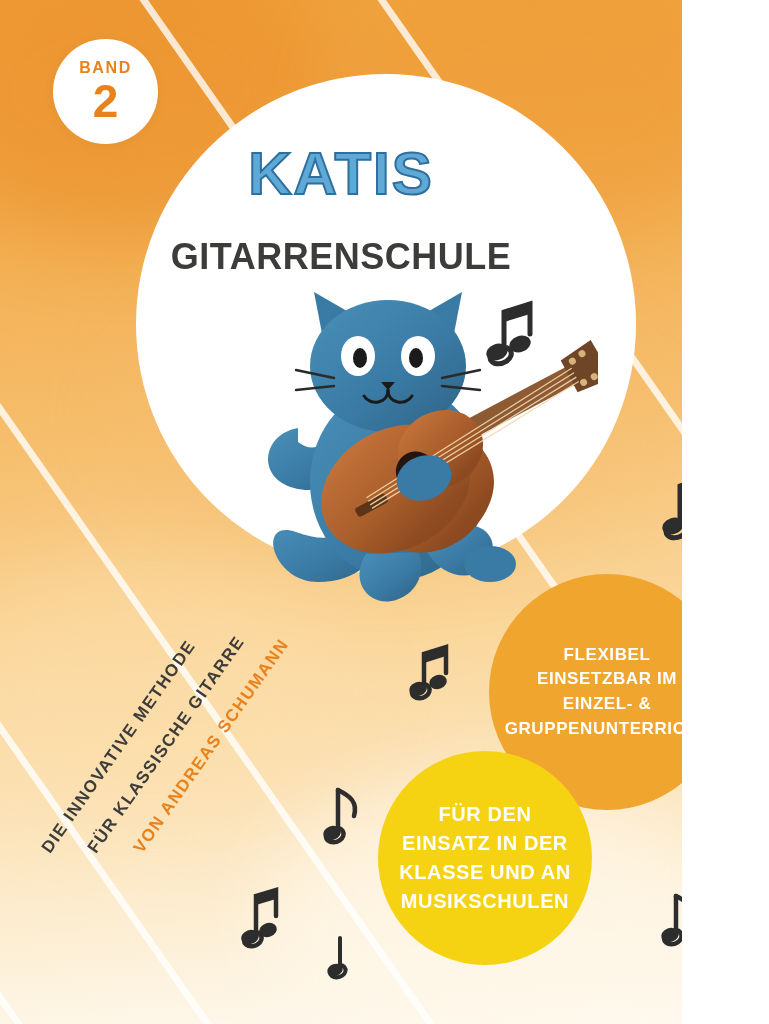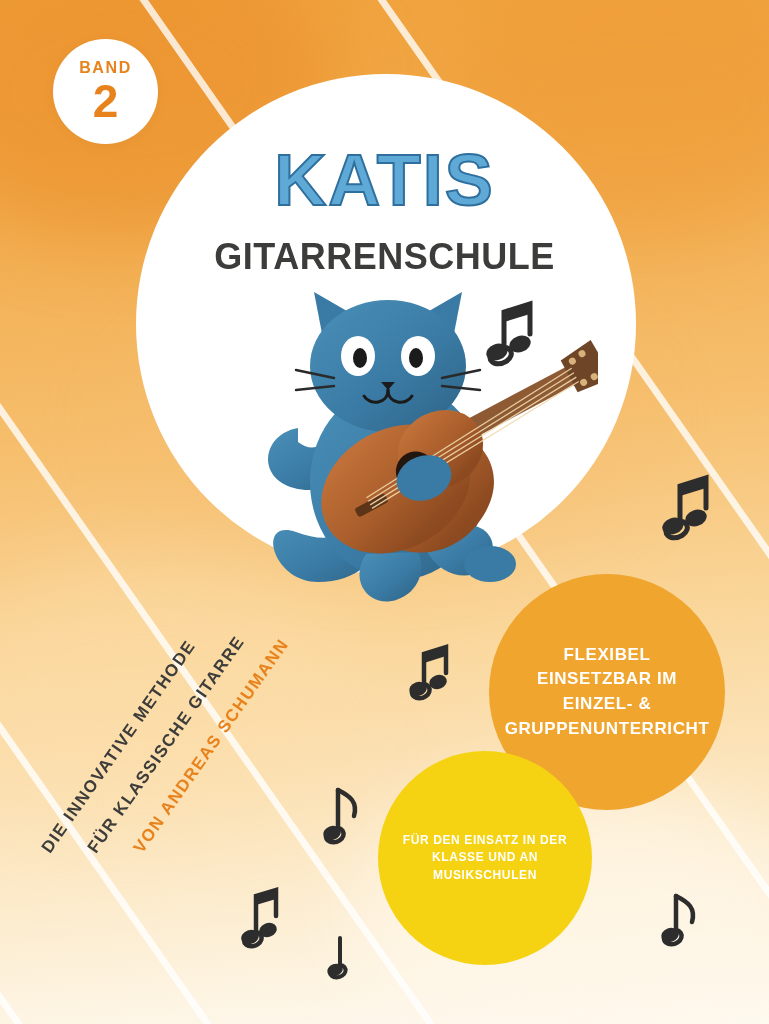--- a/index.html
+++ b/index.html
@@ -5,21 +5,21 @@
   html, body {
     margin: 0;
     padding: 0;
     background: #ffffff;
   }
   body {
     font-family: "Liberation Sans", sans-serif;
   }
   #cover {
     position: relative;
-    width: 769px;
+    width: 682px;
     height: 1024px;
     overflow: hidden;
     background: linear-gradient(175deg, #f0a23c 0%, #f2ab4b 18%, #f6bf6e 42%, #fad79c 62%, #fce8c4 80%, #fdf3e0 92%, #fefaf2 100%);
   }
   
   .wash {
     position: absolute;
     border-radius: 50%;
     filter: blur(38px);
     pointer-events: none;
@@ -81,21 +81,21 @@
     background: #ffffff;
   }
 
   
   .title-main {
     position: absolute;
     left: 0;
     right: 0;
     top: 139px;
     text-align: center;
-    font-size: 72px;
+    font-size: 60px;
     font-weight: bold;
     letter-spacing: 2px;
     color: #5fa9d6;
     -webkit-text-stroke: 2px #2f6f9e;
     text-shadow: 0 0 0 #2f6f9e;
   }
   .title-sub {
     position: absolute;
     left: 0;
     right: 0;
@@ -148,21 +148,21 @@
     height: 236px;
     background: #f0a52f;
     font-size: 17px;
   }
   .bubble-yellow {
     left: 378px;
     top: 751px;
     width: 214px;
     height: 214px;
     background: #f5d312;
-    font-size: 12px;
+    font-size: 20px;
     color: #ffffff;
   }
   .bubble span { display: block; padding: 0 18px; }
 
   
   .note { position: absolute; color: #2d2d2d; }
 
   
   .cat { position: absolute; left: 238px; top: 282px; width: 360px; height: 330px; }
 </style>

